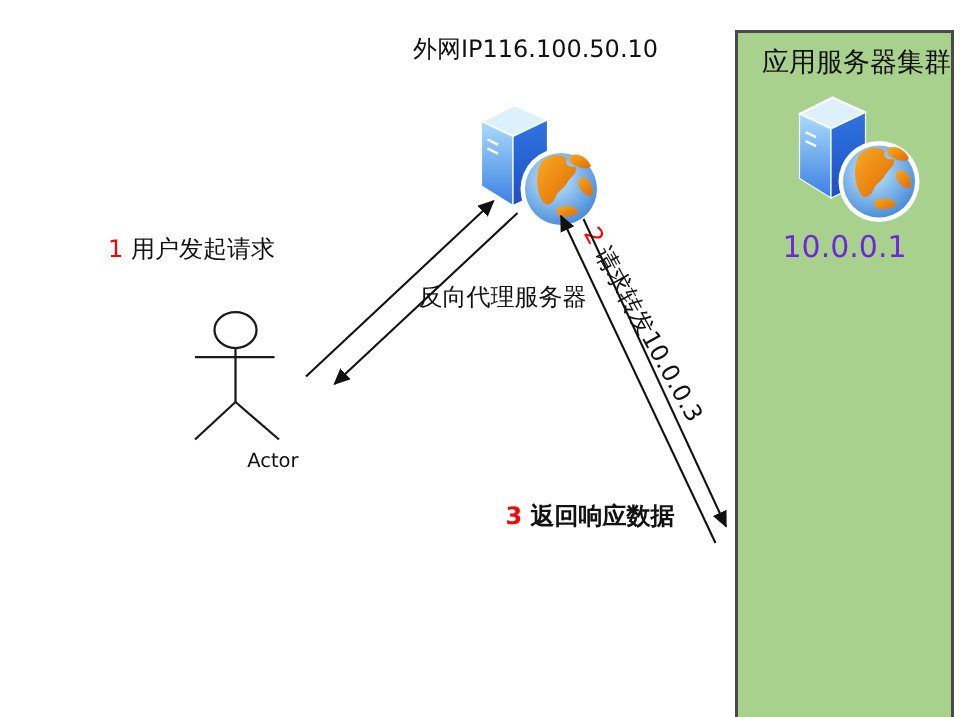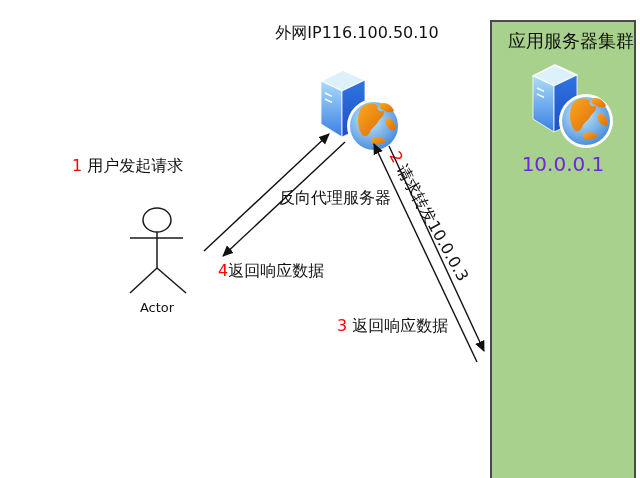--- a/index.html
+++ b/index.html
@@ -19,25 +19,25 @@
 
   .ip-labels {
     position: absolute; left: 217px; top: 10px; width: 280px;
     text-align: center; font-size: 16px; line-height: 21px;
   }
 
   .proxy-icon  { position: absolute; left: 314px; top: 54px; }
   .proxy-name  { left: 279px; top: 176px; }
 
   .actor-svg   { position: absolute; left: 115px; top: 190px; }
-  .actor-name  { left: 115px; top: 288px; width: 84px; text-align: center; font-size: 13px; }
+  .actor-name  { left: 115px; top: 288px; width: 84px; text-align: right; font-size: 13px; }
 
   .flow1 { left: 72px;  top: 144px; text-align: center; }
   .flow2 { left: 402px; top: 136px; transform: rotate(61deg); transform-origin: 0 0; }
-  .flow3 { left: 337px; top: 304px; }
+  .flow3 { left: 337px; top: 322px; font-weight: bold; }
   .flow4 { left: 218px; top: 249px; }
 
   .cluster {
     position: absolute; left: 490px; top: 8px;
     width: 146px; height: 462px; box-sizing: border-box;
     background: var(--cluster-bg, #a9d18e);
     border: 2px solid var(--cluster-border, #4a4a4a);
   }
   .cluster-title { margin-top: 7px; text-align: right; font-size: 18px; color: #111; }
   .server-item { position: absolute; left: 0; right: 0; text-align: center; }
@@ -108,23 +108,20 @@
 
   <div class="lbl flow1">
     <span class="num">1</span><span> 用户发起请求</span>
   </div>
   <div class="lbl flow2">
     <span class="num">2</span><span> 请求转发10.0.0.3</span>
   </div>
   <div class="lbl flow3">
     <span class="num">3</span><span> 返回响应数据</span>
   </div>
-  <div class="lbl flow4">
-    <span class="num">4</span><span>返回响应数据</span>
-  </div>
 
   <div class="cluster">
     <div class="cluster-title">应用服务器集群</div>
 
     <div class="server-item" style="top:39px">
       <svg width="88" height="88">
           <use href="#srv"></use>
         </svg>
       <div class="srv-ip">10.0.0.1</div>
     </div>

